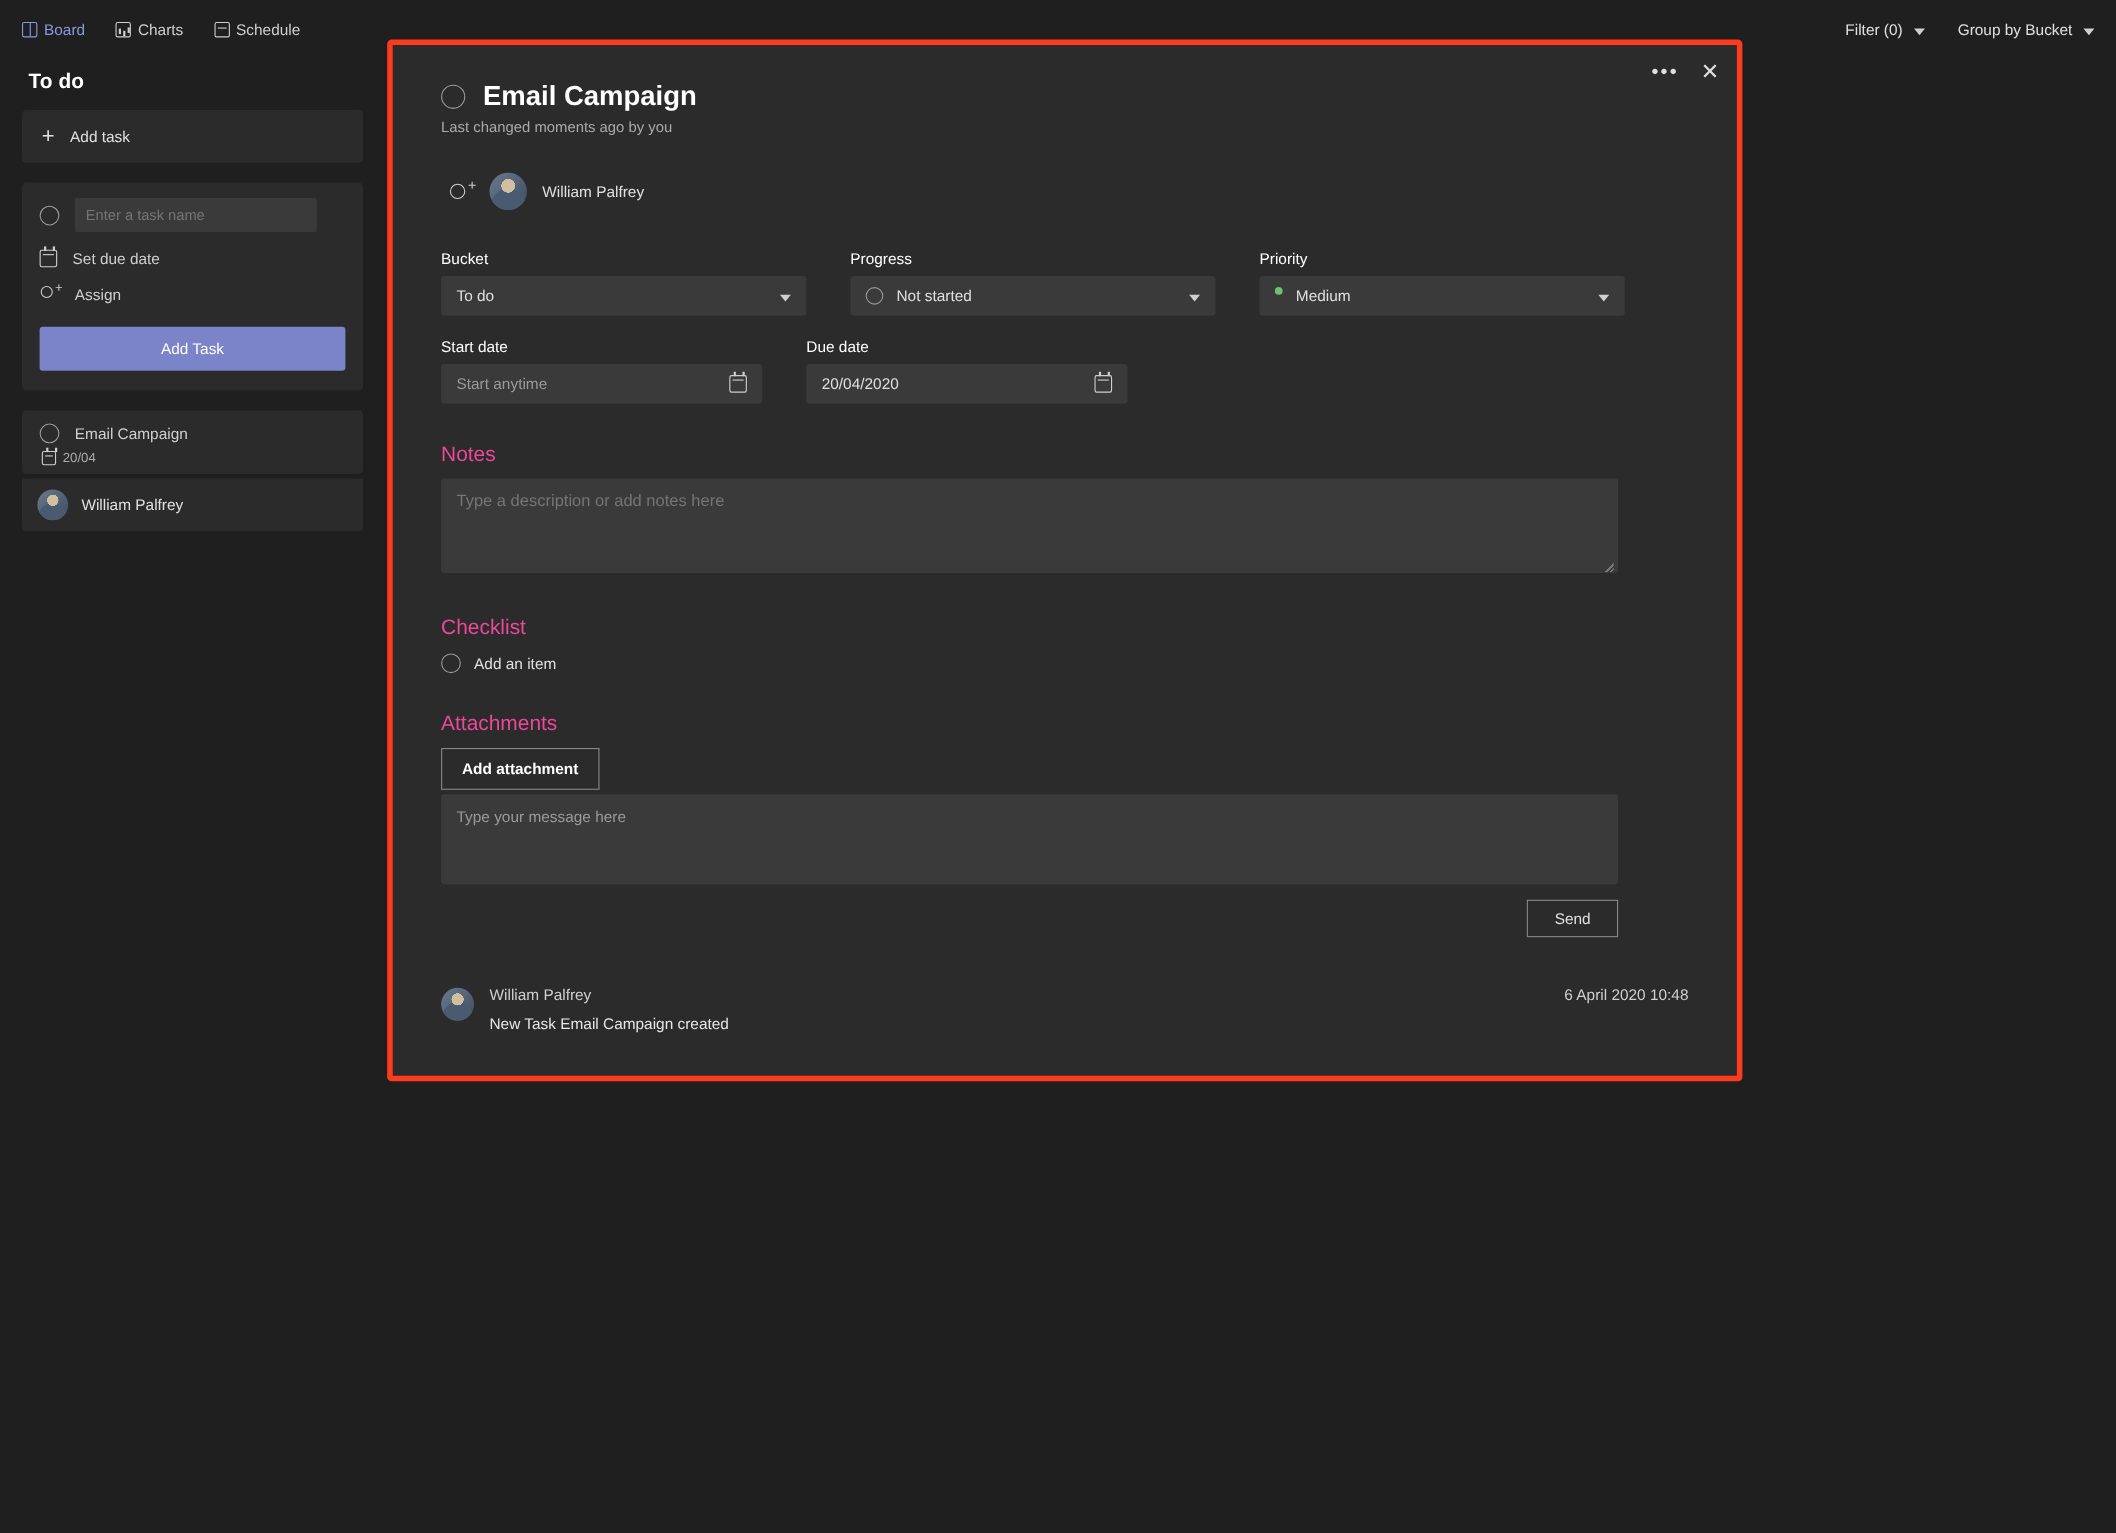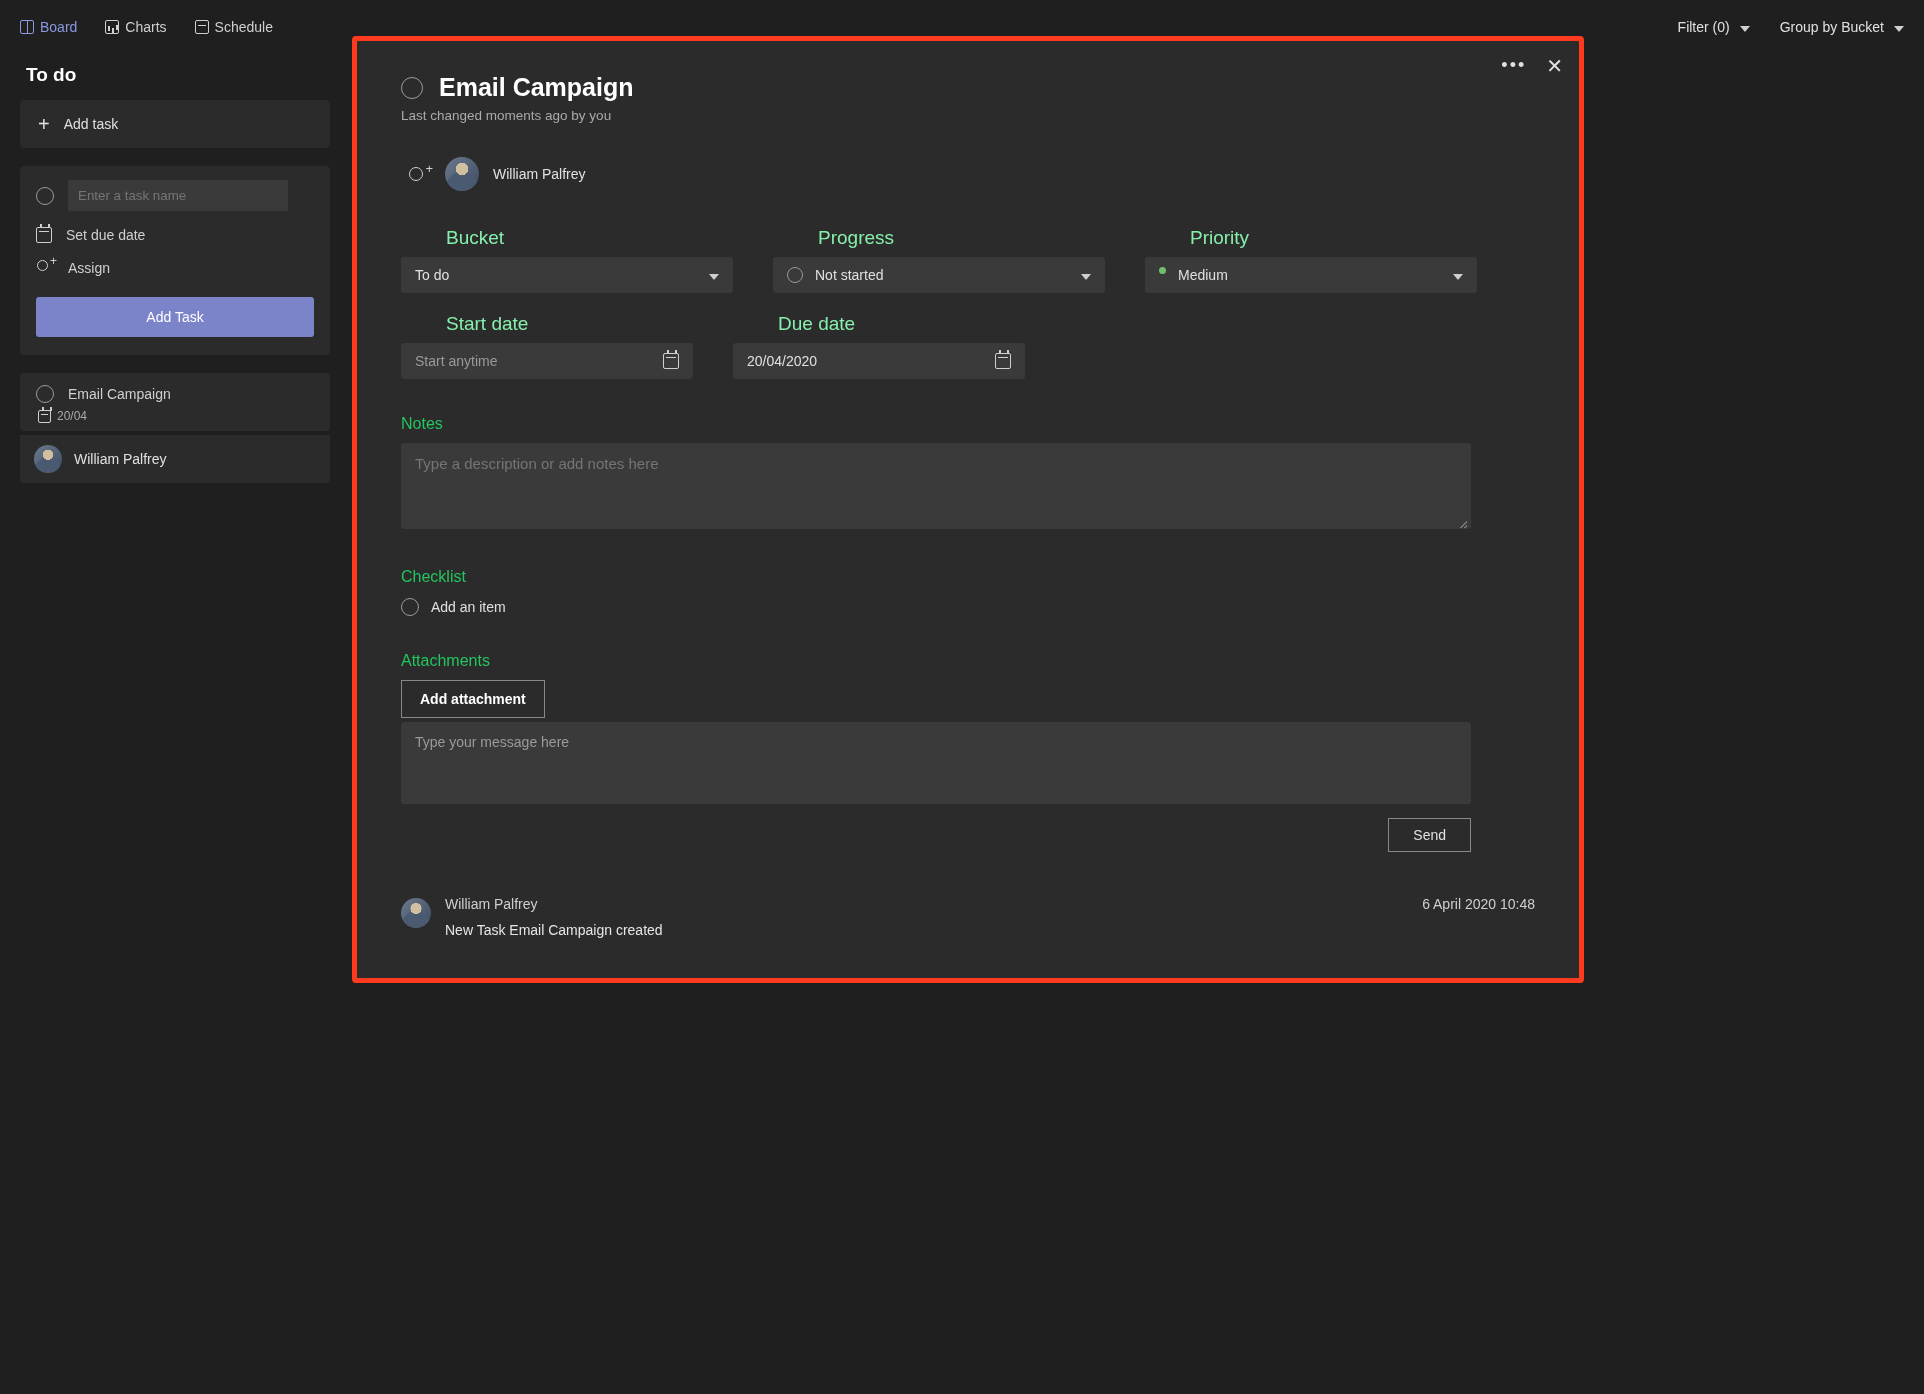--- a/index.html
+++ b/index.html
@@ -196,21 +196,21 @@
     margin-top: 34px;
     margin-left: 8px;
   }
   .assignee-block .avatar { width: 34px; height: 34px; }
   .labels-row {
     display: flex;
     gap: 40px;
     margin-top: 36px;
   }
   .field-col { display: flex; flex-direction: column; gap: 8px; }
-  .field-label { font-size: 19px; color: #86efac; margin-left: 45px; }
+  .field-label { font-size: 14px; color: #ffffff; }
   .dropdown {
     background: #3a3a3a;
     border-radius: 3px;
     padding: 10px 14px;
     display: flex;
     align-items: center;
     justify-content: space-between;
     width: 332px;
     cursor: pointer;
   }
@@ -224,22 +224,22 @@
     background: #3a3a3a;
     border-radius: 3px;
     padding: 10px 14px;
     width: 292px;
     display: flex;
     align-items: center;
     justify-content: space-between;
     cursor: pointer;
   }
   .section-label {
-    font-size: 16px;
-    color: #22c55e;
+    font-size: 19px;
+    color: #ec4899;
     margin-top: 36px;
   }
   .notes {
     background: #3a3a3a;
     border-radius: 3px;
     margin-top: 10px;
     width: 1070px;
     height: 86px;
     padding: 12px 14px;
     color: #9a9a9a;

